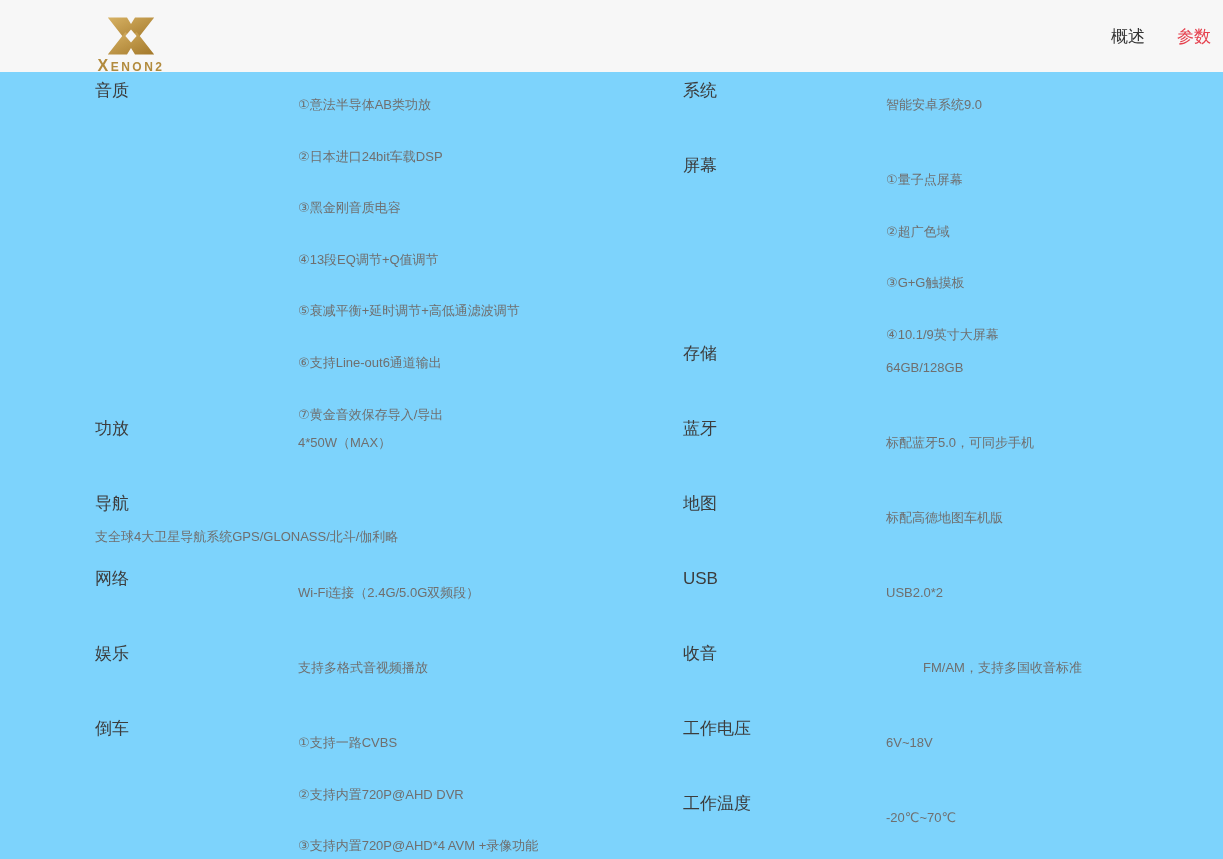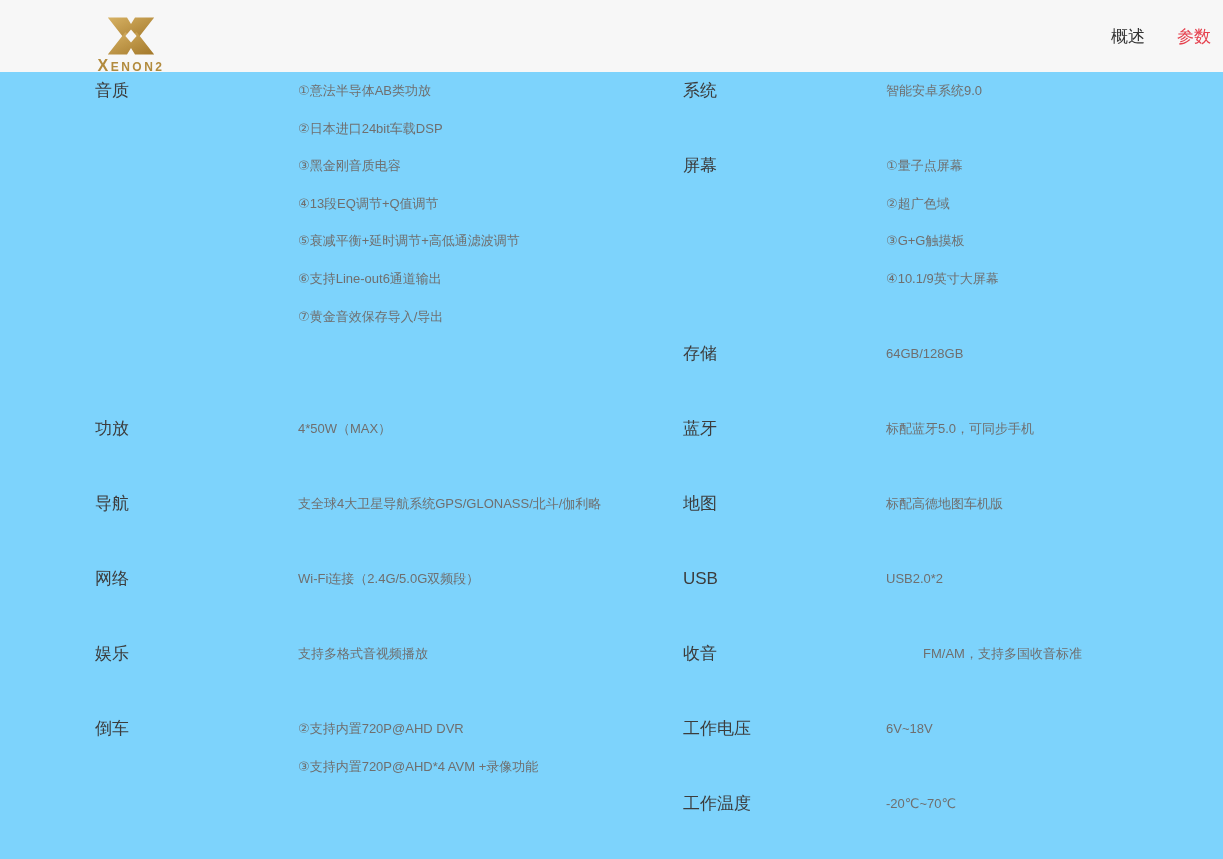--- a/index.html
+++ b/index.html
@@ -80,20 +80,21 @@
     line-height:19px;
     color:var(--label-color);
   }
   .spec-values{flex:1;}
   .spec-value-line{
     height:37.6px;
     font-size:13px;
     line-height:19px;
     color:var(--value-color);
     white-space:nowrap;
+    margin-top:14px;
   }
 </style>
 </head>
 <body>
 
 <div class="page">
 
   <header class="header">
     <div class="logo">
       <svg class="emblem" width="58" height="40" viewBox="0 0 70 50" aria-hidden="true">
@@ -128,41 +129,42 @@
             <div class="spec-value-line">⑥支持Line-out6通道输出</div>
             <div class="spec-value-line">⑦黄金音效保存导入/导出</div>
           </div>
         </div>
         <div class="spec-item" style="height: 75px;">
           <div class="spec-label">功放</div>
           <div class="spec-values">
             <div class="spec-value-line">4*50W（MAX）</div>
           </div>
         </div>
-        <div class="spec-item" style="height: 75px;">
+        <div class="spec-item" style="height: 75px; flex-direction: column;">
           <div class="spec-label">导航</div>
           <div class="spec-values">
             <div class="spec-value-line">支全球4大卫星导航系统GPS/GLONASS/北斗/伽利略</div>
           </div>
         </div>
         <div class="spec-item" style="height: 75px;">
           <div class="spec-label">网络</div>
           <div class="spec-values">
             <div class="spec-value-line">Wi-Fi连接（2.4G/5.0G双频段）</div>
           </div>
         </div>
         <div class="spec-item" style="height: 75px;">
           <div class="spec-label">娱乐</div>
           <div class="spec-values">
             <div class="spec-value-line">支持多格式音视频播放</div>
           </div>
         </div>
         <div class="spec-item">
           <div class="spec-label">倒车</div>
           <div class="spec-values">
+            <div class="spec-value-line">①支持一路CVBS</div>
             <div class="spec-value-line">②支持内置720P@AHD DVR</div>
             <div class="spec-value-line">③支持内置720P@AHD*4 AVM +录像功能</div>
           </div>
         </div>
       </div>
     <div class="spec-column" id="col-right">
         <div class="spec-item" style="height: 75px;">
           <div class="spec-label">系统</div>
           <div class="spec-values">
             <div class="spec-value-line">智能安卓系统9.0</div>

